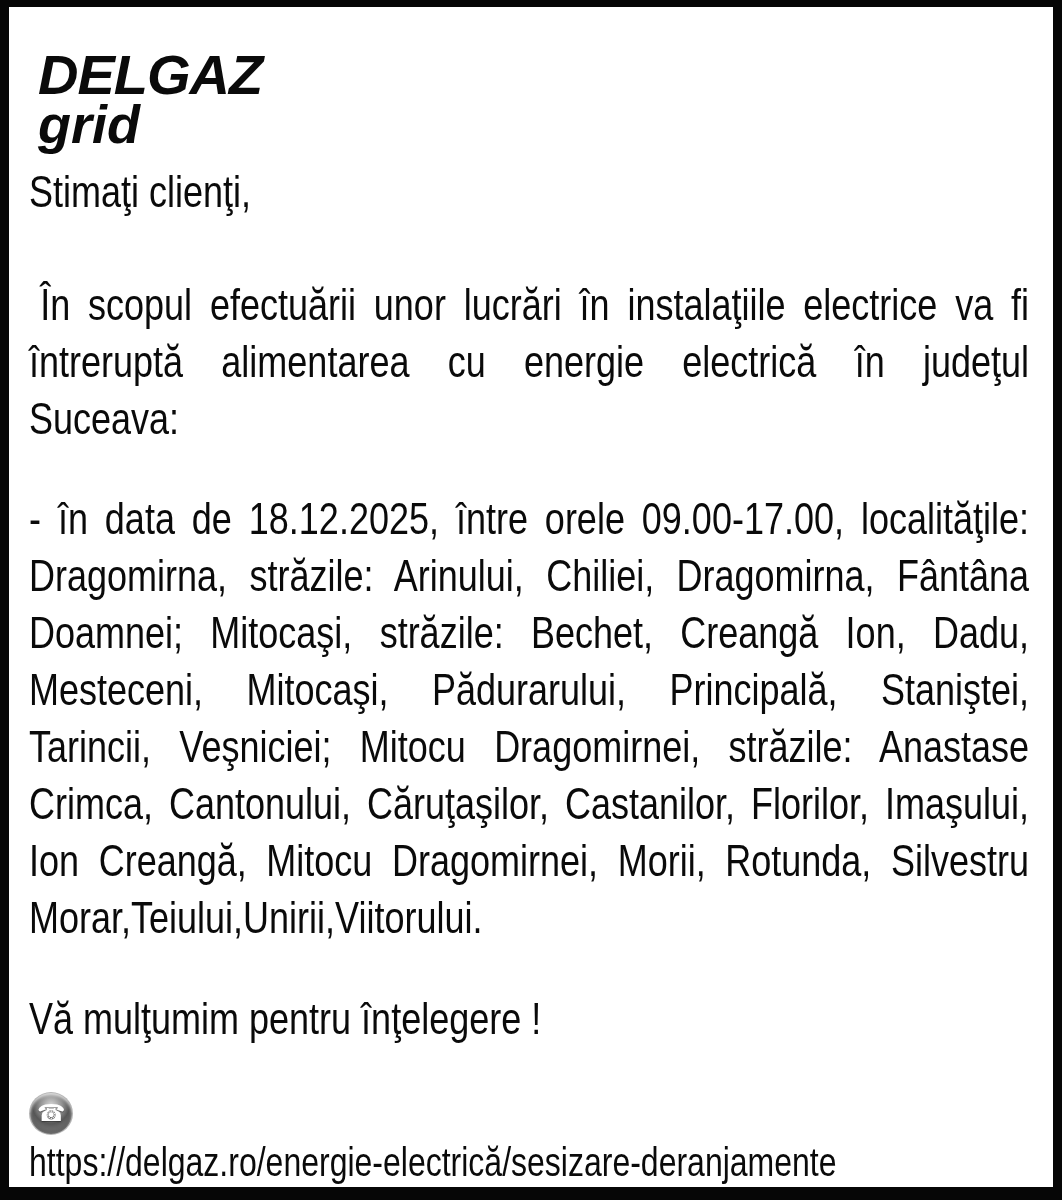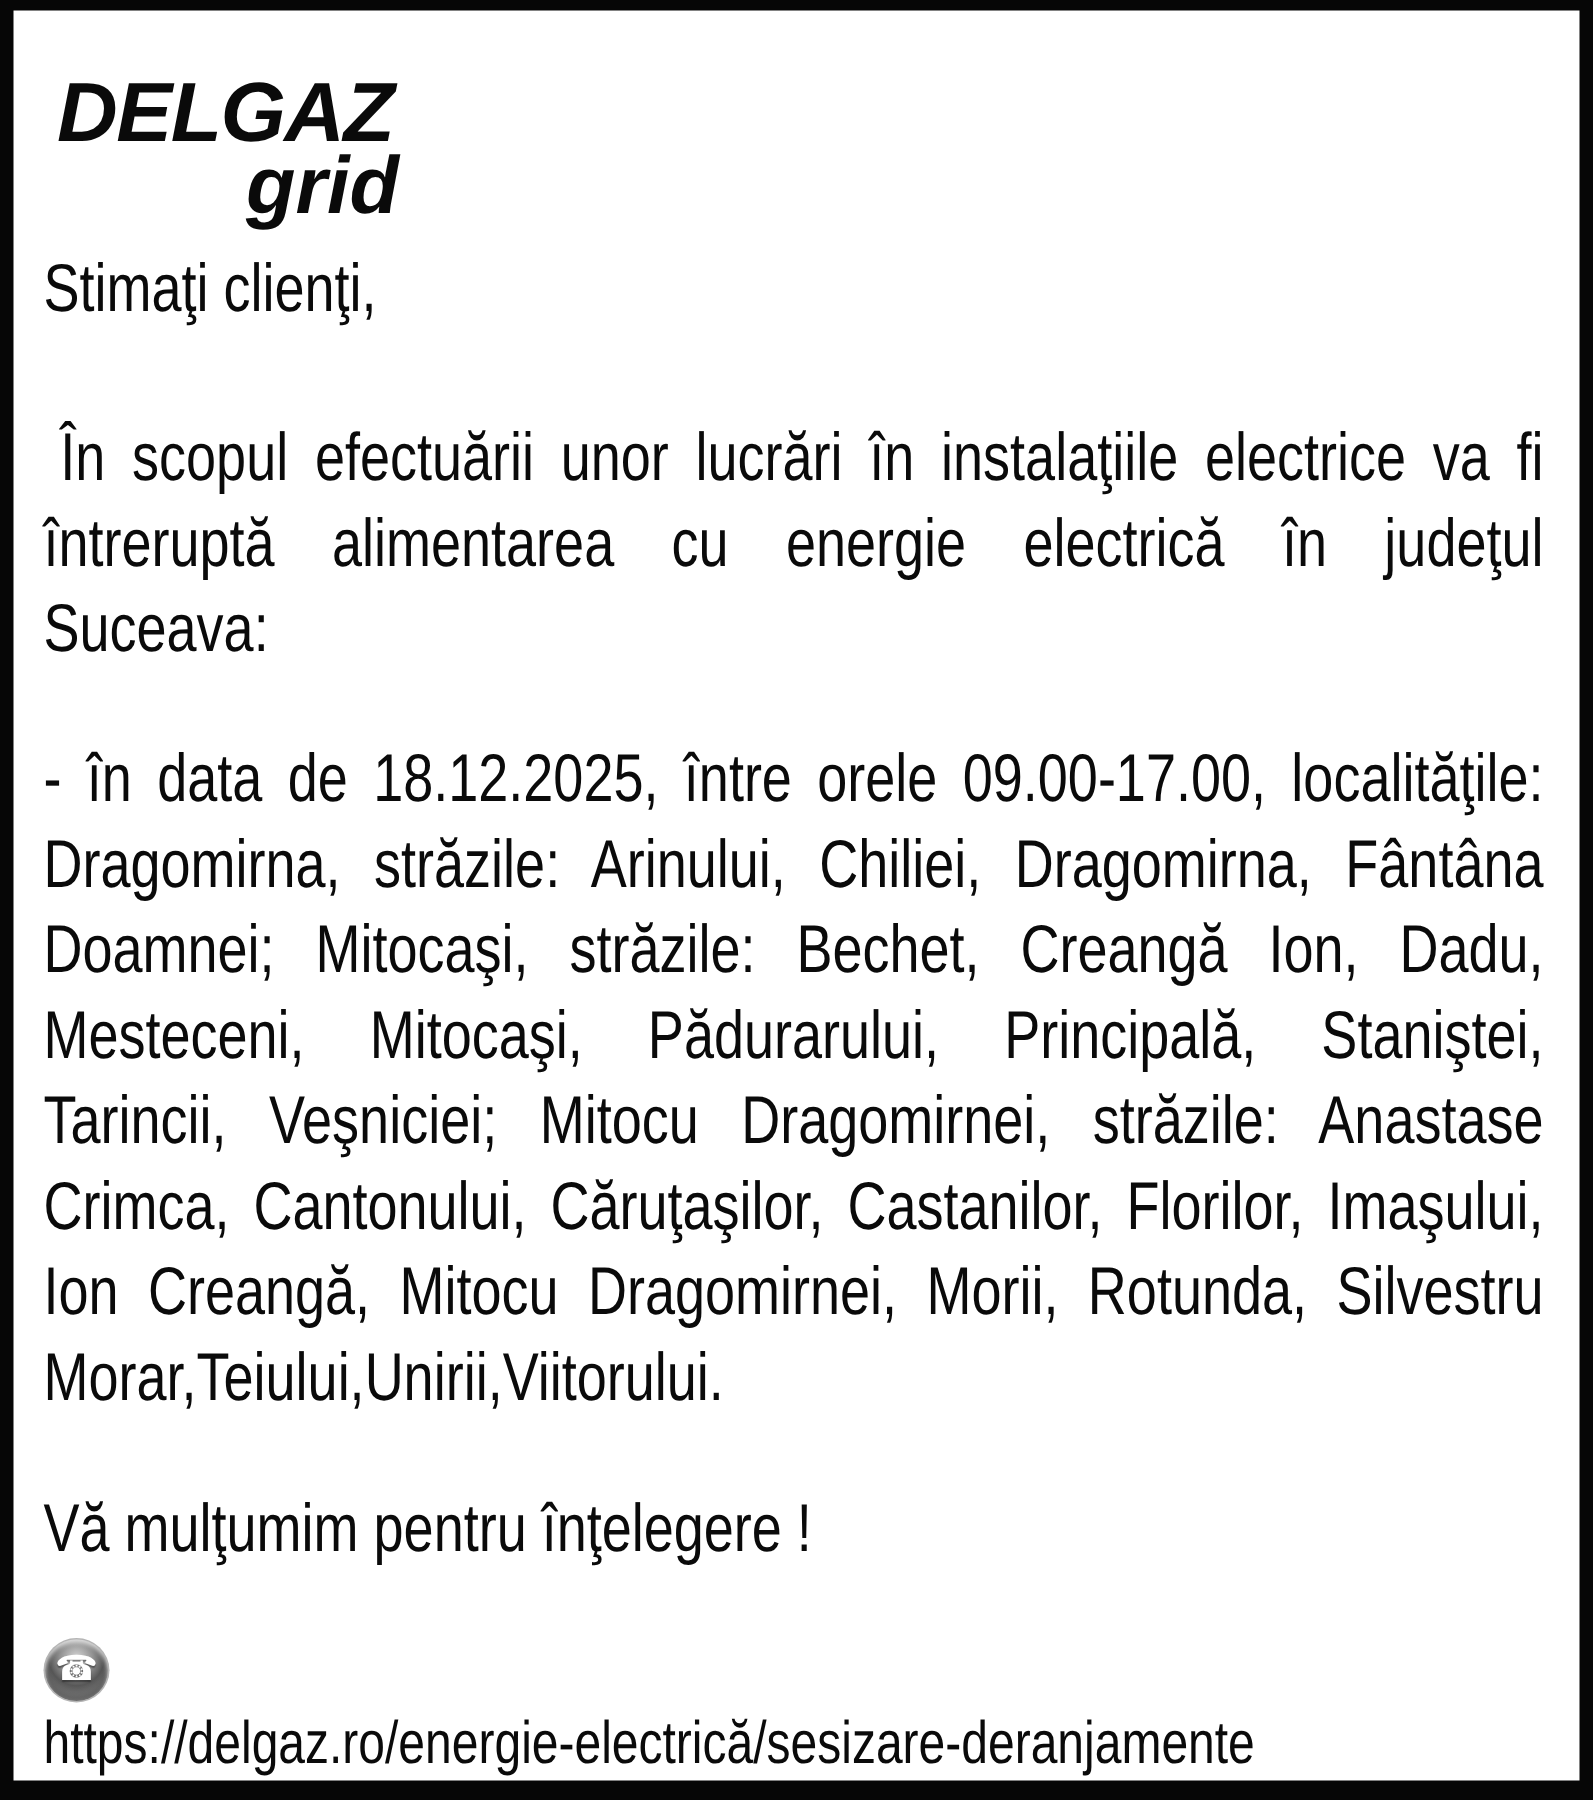--- a/index.html
+++ b/index.html
@@ -34,21 +34,20 @@
     font-family:"Liberation Sans", sans-serif;
     font-weight:bold;font-style:italic;
     font-size:56px;line-height:56px;
     letter-spacing:-1px;
   }
   .logo-sub{
     font-family:"Liberation Sans", sans-serif;
     font-weight:bold;font-style:italic;
     font-size:54px;line-height:50px;
     margin-top:-4px;
-    text-align:right;
     padding-right:8px;
   }
   .greeting{left:20px;top:156px;}
   .para1{left:20px;top:269px;}
   .para2{left:20px;top:483px;}
   .thanks{left:20px;top:983px;}
   .indent1{text-indent:14px;}
   
   .phone-icon{
     left:21px;top:1086px;

